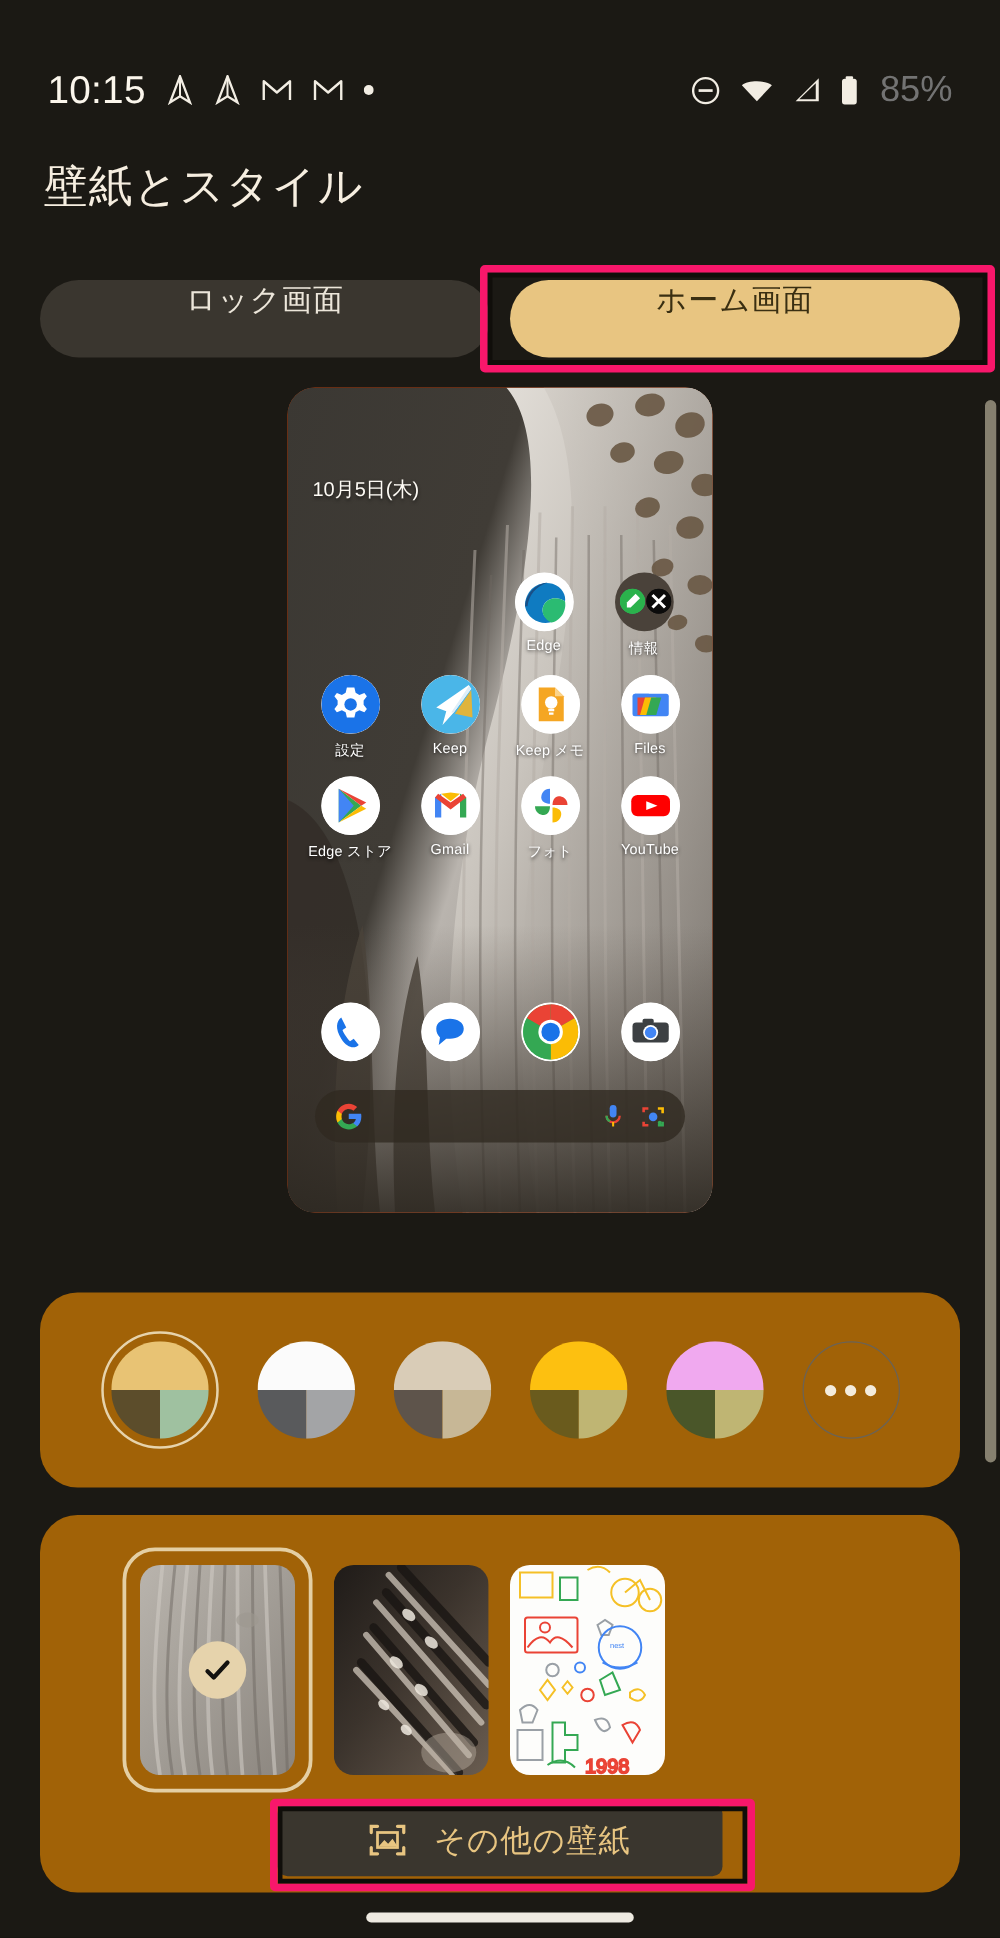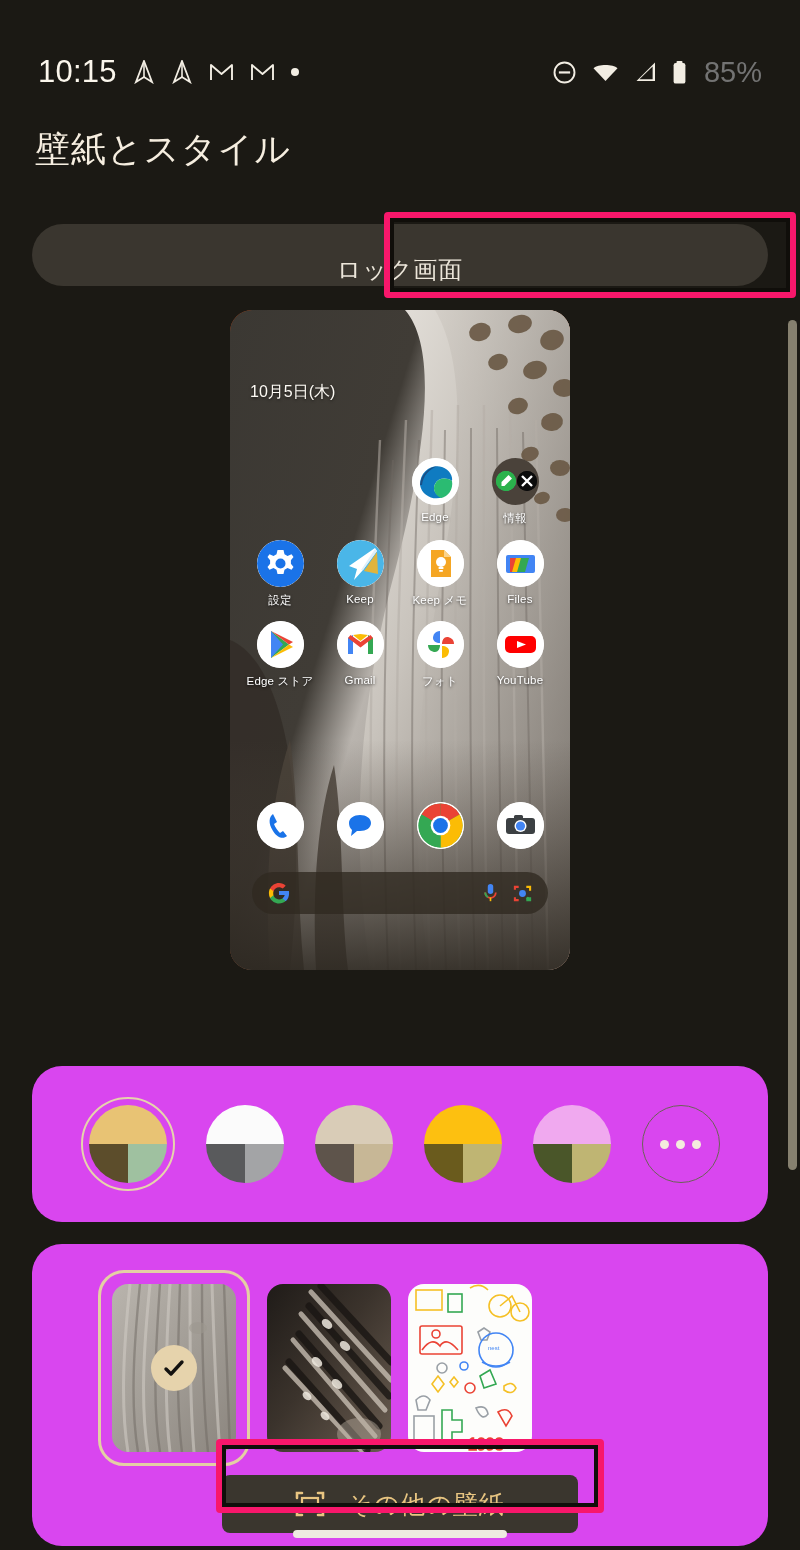--- a/index.html
+++ b/index.html
@@ -25,21 +25,21 @@
 
   
   .page-title {
     position: absolute; left: 35px; top: 126px;
     font-size: 35px; color: #f6eee0; letter-spacing: 1px;
   }
 
   
   .tabs { position: absolute; left: 32px; top: 224px; width: 736px; height: 62px; display: flex; gap: 16px; }
   .tab {
-    flex: 1; border-radius: 31px; display: flex; align-items: flex-end; justify-content: center;
+    flex: 1; border-radius: 31px; display: flex; align-items: flex-start; justify-content: center;
     font-size: 24px; letter-spacing: 1px; cursor: pointer; user-select: none;
   }
   .tab.inactive { background: #3a362f; color: #ece6da; }
   .tab.active { background: #e8c581; color: #3a2f12; }
   .annot {
     position: absolute; border: 6px solid #f8176b; border-radius: 4px; pointer-events: none;
     box-shadow: inset 0 0 0 4px #100e0a;
   }
   #annot-tab { left: 384px; top: 212px; width: 412px; height: 86px; }
   #annot-more { left: 216px; top: 1439px; width: 388px; height: 74px; }
@@ -74,21 +74,21 @@
 
   
   .folder { background: #4a423a; }
   .folder .mini { position: absolute; width: 20px; height: 20px; border-radius: 50%; overflow: hidden;
                   display: flex; align-items: center; justify-content: center; }
   .folder .m1 { left: 4px; top: 13px; background: #25d366; }
   .folder .m2 { left: 25px; top: 13px; background: #0b0b0b; }
 
   
   .panel {
-    position: absolute; left: 32px; width: 736px; border-radius: 30px; background: #d946ef; margin-top: 32px;
+    position: absolute; left: 32px; width: 736px; border-radius: 30px; background: #a16207;
   }
   #color-panel { top: 1034px; height: 156px; }
   .swatch-row { display: flex; align-items: center; justify-content: center; gap: 31px; height: 156px; }
   .swatch { position: relative; width: 78px; height: 78px; cursor: pointer; }
   .sw-circle { position: absolute; inset: 0; border-radius: 50%; overflow: hidden; }
   .sw-top { position: absolute; left: 0; top: 0; width: 100%; height: 50%; }
   .sw-bl { position: absolute; left: 0; top: 50%; width: 50%; height: 50%; }
   .sw-br { position: absolute; left: 50%; top: 50%; width: 50%; height: 50%; }
   .swatch.selected { width: 94px; height: 94px; }
   .swatch.selected .sw-circle { inset: 8px; }
@@ -185,20 +185,23 @@
       </span>
       <span class="sb-pct">85%</span>
     </div>
   </div>
 
   <div class="page-title">壁紙とスタイル</div>
 
   <div class="tabs">
     <div class="tab inactive">
       <span>ロック画面</span>
+    </div>
+    <div class="tab active">
+      <span>ホーム画面</span>
     </div>
   </div>
   <div class="annot" id="annot-tab"></div>
 
   <div class="preview">
 
     <div class="pv-wall">
       <svg width="340" height="660" viewBox="0 0 340 660" preserveAspectRatio="none">
         <defs>
           <linearGradient id="bgq" x1="0" y1="0" x2="1" y2="0.6">

